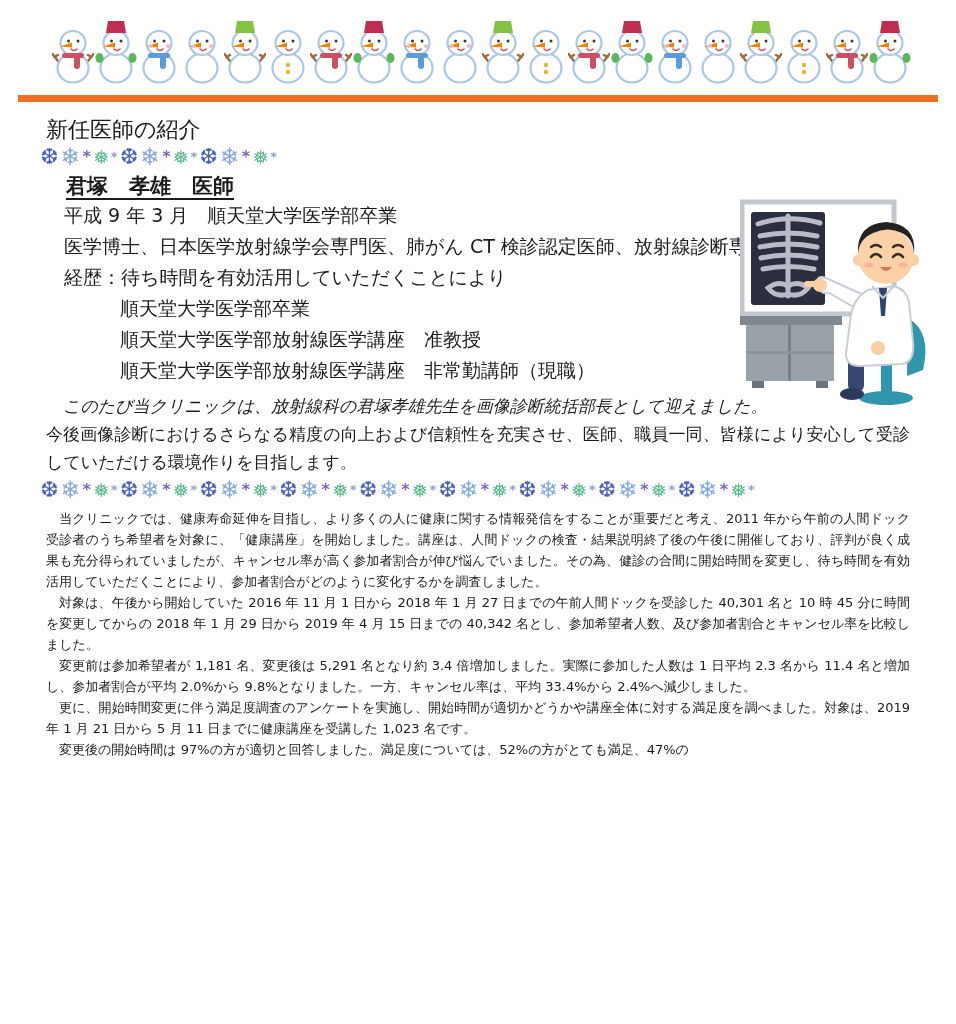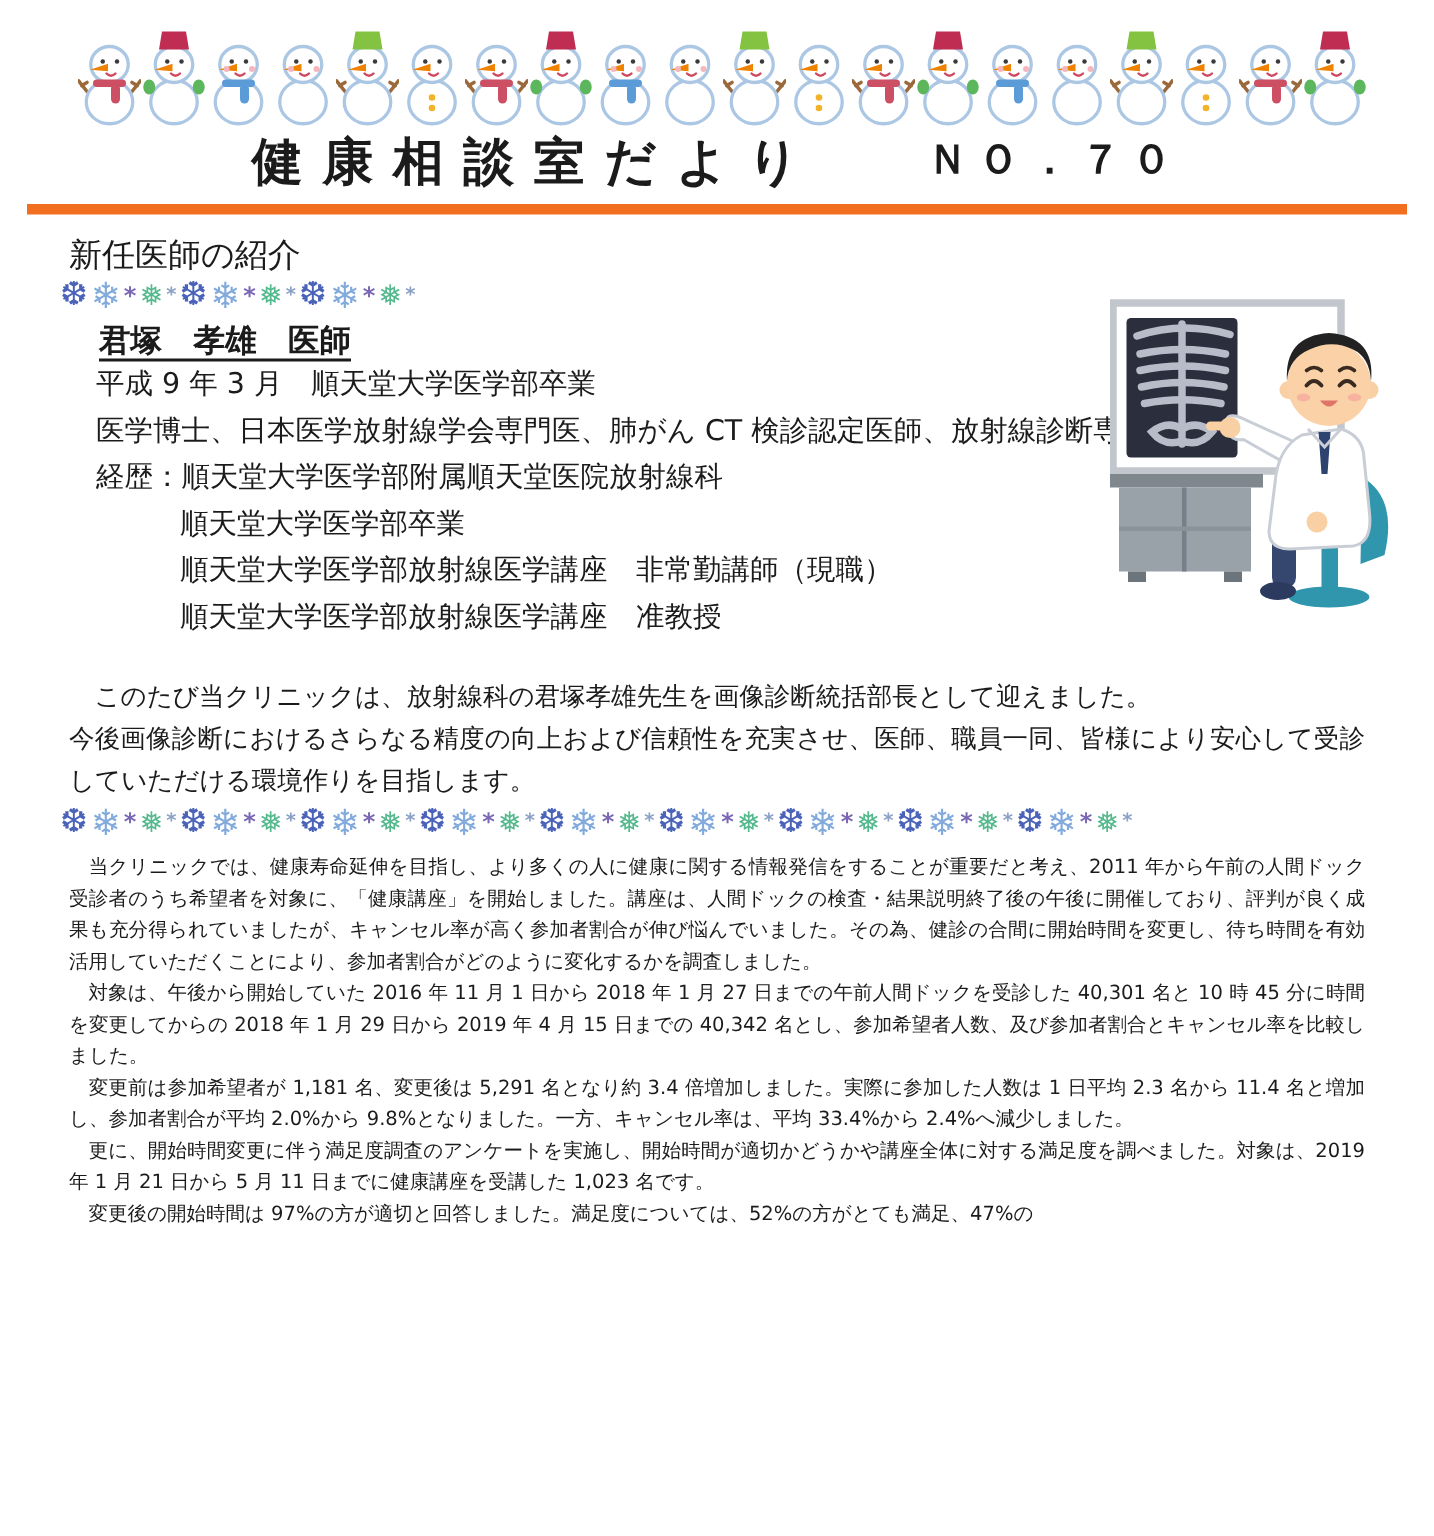--- a/index.html
+++ b/index.html
@@ -27,21 +27,21 @@
   .doctor-name{margin:4px 0 0 66px;font-size:21px;font-weight:bold;
       text-decoration:underline;text-decoration-thickness:2px;text-underline-offset:5px;}
 
   .bio{margin:0 0 0 64px;font-size:19px;line-height:31px;}
   .bio p{margin:0;white-space:nowrap;}
   .bio p.ind{padding-left:56px;}
 
   .illu{position:absolute;left:740px;top:196px;width:202px;height:212px;}
 
   .para{margin:0 46px;font-size:17px;line-height:28px;text-align:justify;}
-  .para.first{margin-top:24px;}
+  .para.first{margin-top:6px;font-style:italic;}
 
   .body2 p{margin:0 46px;font-size:13px;line-height:21px;text-align:justify;}
 </style>
 </head>
 <body>
 
 <div class="page">
 
   <div class="snowmen-row" id="snowmen">
       <svg width="42" height="66" viewBox="0 0 42 66">
@@ -288,40 +288,36 @@
         <polygon points="13,1 29,1 31,13 11,13" fill="#c02d53"></polygon>
         <circle cx="16.5" cy="21" r="1.5" fill="#3a3a3a"></circle>
         <circle cx="26" cy="21" r="1.5" fill="#3a3a3a"></circle>
         <polygon points="20,22.5 8,26.5 20,27.5" fill="#ef8200"></polygon>
         <path d="M19 29 q3 3 6 0" stroke="#d0485e" stroke-width="1.6" fill="none" stroke-linecap="round"></path>
         <ellipse cx="4.5" cy="38" rx="4" ry="5" fill="#5cb75c"></ellipse>
         <ellipse cx="37.5" cy="38" rx="4" ry="5" fill="#5cb75c"></ellipse>
       </svg>
     </div>
 
-  <div class="title-row">
-    <h1>健康相談室だより</h1>
-    <span class="issue">ＮＯ．７０</span>
-  </div>
 
   <div class="rule" style="background: rgb(242, 111, 33);"></div>
 
   <h2 class="h-sec1">新任医師の紹介</h2>
 
   <div class="flakes" id="flakes-short"><span style="color: rgb(74, 99, 184); font-size: 22px;">❆</span><span style="color: rgb(130, 170, 219); font-size: 24px;">❄</span><span style="color: rgb(123, 104, 181); font-size: 16px;">*</span><span style="color: rgb(85, 185, 142); font-size: 19px;">❅</span><span style="color: rgb(138, 160, 198); font-size: 13px;">*</span><span style="color: rgb(74, 99, 184); font-size: 22px;">❆</span><span style="color: rgb(130, 170, 219); font-size: 24px;">❄</span><span style="color: rgb(123, 104, 181); font-size: 16px;">*</span><span style="color: rgb(85, 185, 142); font-size: 19px;">❅</span><span style="color: rgb(138, 160, 198); font-size: 13px;">*</span><span style="color: rgb(74, 99, 184); font-size: 22px;">❆</span><span style="color: rgb(130, 170, 219); font-size: 24px;">❄</span><span style="color: rgb(123, 104, 181); font-size: 16px;">*</span><span style="color: rgb(85, 185, 142); font-size: 19px;">❅</span><span style="color: rgb(138, 160, 198); font-size: 13px;">*</span></div>
 
   <div class="doctor-name">君塚　孝雄　医師</div>
 
   <div class="bio">
     <p>平成 9 年 3 月　順天堂大学医学部卒業</p>
     <p>医学博士、日本医学放射線学会専門医、肺がん CT 検診認定医師、放射線診断専門医</p>
-    <p>経歴：順天堂大学医学部附属順天堂医院放射線科</p>
+    <p>経歴：待ち時間を有効活用していただくことにより</p>
     <p class="ind">順天堂大学医学部卒業</p>
+    <p class="ind">順天堂大学医学部放射線医学講座　准教授</p>
     <p class="ind">順天堂大学医学部放射線医学講座　非常勤講師（現職）</p>
-    <p class="ind">順天堂大学医学部放射線医学講座　准教授</p>
   </div>
 
   <svg class="illu" viewBox="0 0 202 212" aria-hidden="true">
 
     <rect x="2" y="6" width="152" height="112" fill="#ffffff" stroke="#c2c7cd" stroke-width="5"></rect>
     <rect x="11" y="16" width="74" height="93" rx="3" fill="#2a2e3d"></rect>
     <g stroke="#b7bcc8" stroke-width="5" stroke-linecap="round" fill="none">
       <path d="M18 28 Q48 18 80 27"></path>
       <line x1="48" y1="20" x2="48" y2="100"></line>
       <path d="M20 40 Q48 34 77 40"></path>

